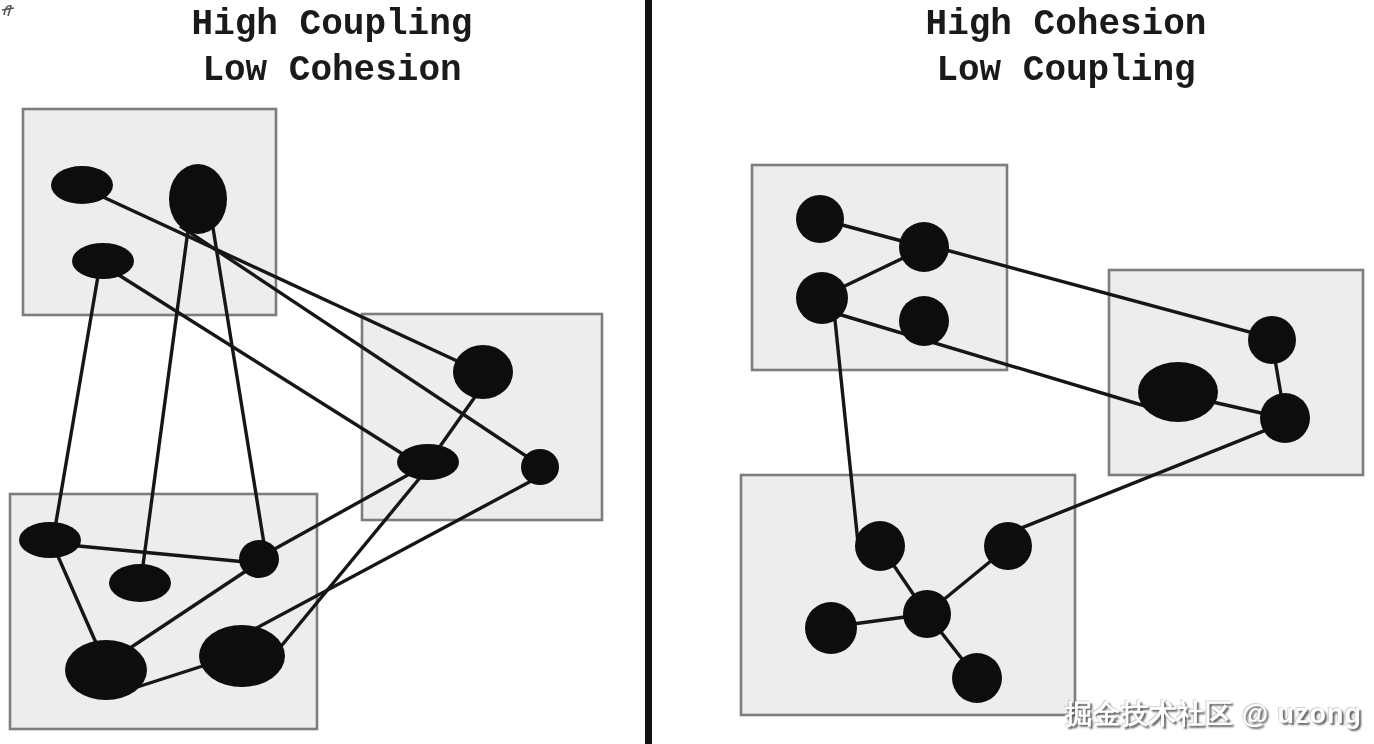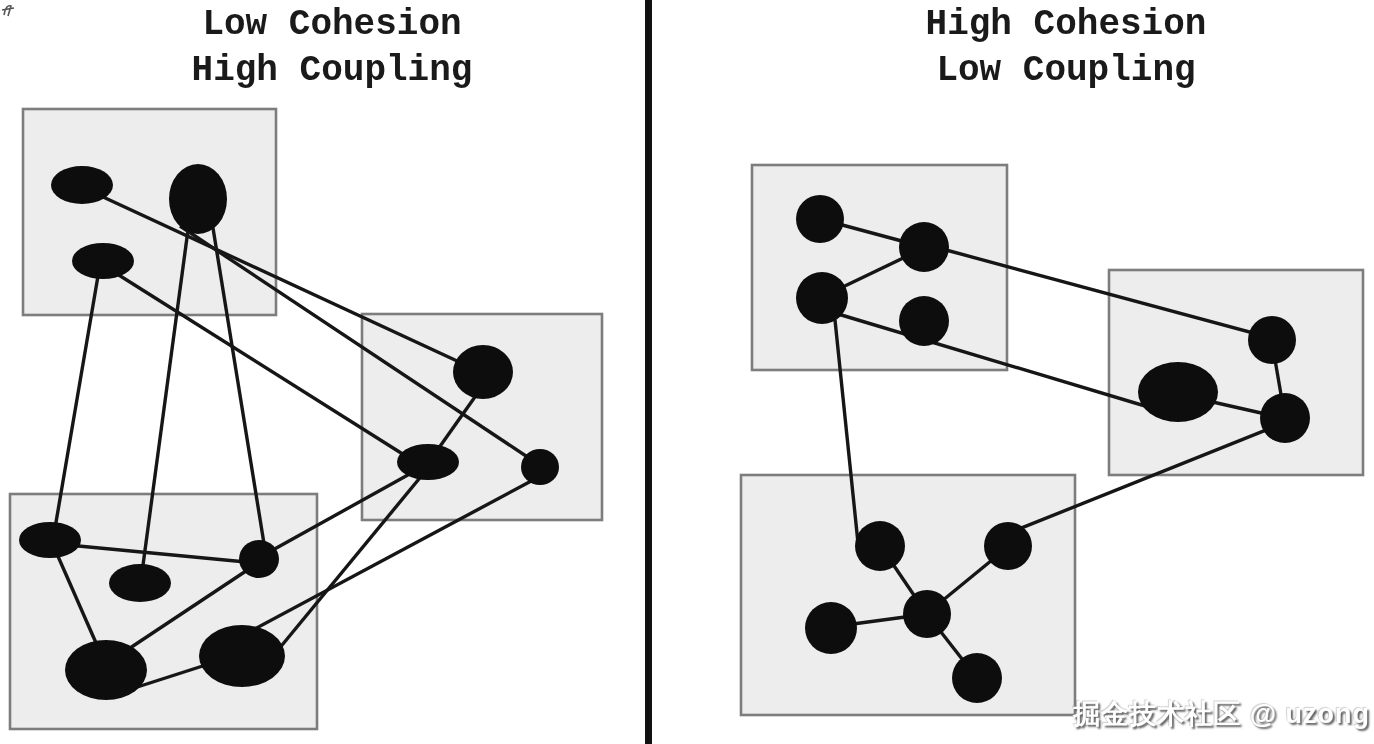--- a/index.html
+++ b/index.html
@@ -32,21 +32,21 @@
     font-size: 36px;
     line-height: 46px;
     color: var(--title-color, #1a1a1a);
     letter-spacing: 0px;
     white-space: nowrap;
   }
   .panel-title.left  { left: 22px;  width: 620px; }
   .panel-title.right { left: 756px; width: 620px; }
   .watermark {
     position: absolute;
-    right: 4px;
+    right: 12px;
     bottom: 12px;
     font-size: 27px;
     font-weight: 600;
     letter-spacing: 1px;
     color: var(--wm-color, #ffffff);
     text-shadow: 2px 2px 2px rgba(70,70,70,0.85), -1px -1px 1px rgba(120,120,120,0.35);
     white-space: nowrap;
   }
 </style>
 </head>
@@ -108,22 +108,22 @@
       <ellipse cx="880" cy="546" rx="25" ry="25" fill="#0d0d0d"></ellipse>
       <ellipse cx="1008" cy="546" rx="24" ry="24" fill="#0d0d0d"></ellipse>
       <ellipse cx="831" cy="628" rx="26" ry="26" fill="#0d0d0d"></ellipse>
       <ellipse cx="927" cy="614" rx="24" ry="24" fill="#0d0d0d"></ellipse>
       <ellipse cx="977" cy="678" rx="25" ry="25" fill="#0d0d0d"></ellipse>
       <rect x="645" y="0" width="7" height="744" fill="#111111"></rect>
       <path d="M4 15 Q6 4 11 6 L8 16 M2 10 L14 8" fill="none" stroke="#555555" stroke-width="1.6"></path>
     </svg>
 
   <div class="panel-title left">
+    <div>High Coupling</div>
     <div>Low Cohesion</div>
-    <div>High Coupling</div>
   </div>
 
   <div class="panel-title right">
     <div>High Cohesion</div>
     <div>Low Coupling</div>
   </div>
 
   <div class="watermark">掘金技术社区 @ uzong</div>
 
 </div>

